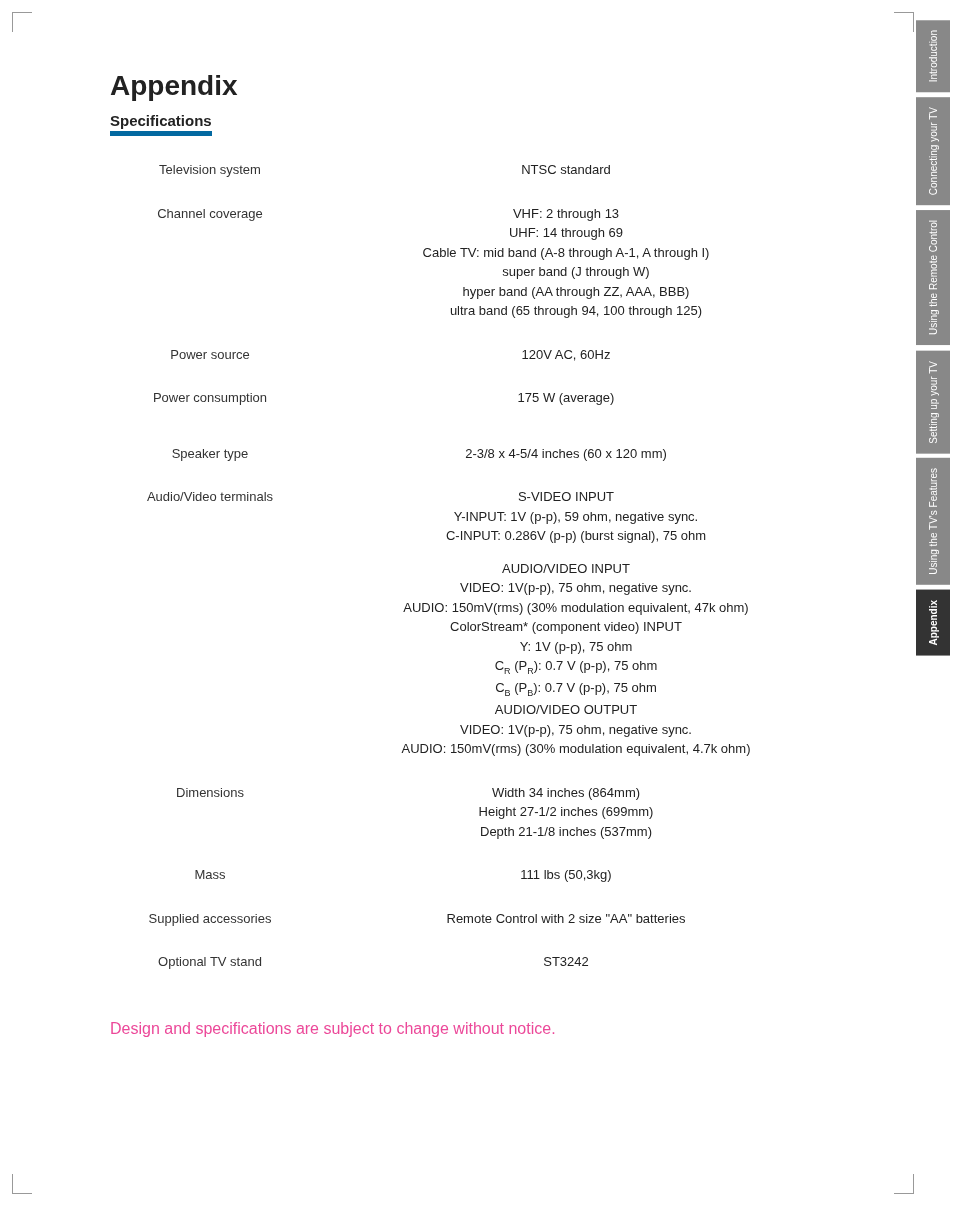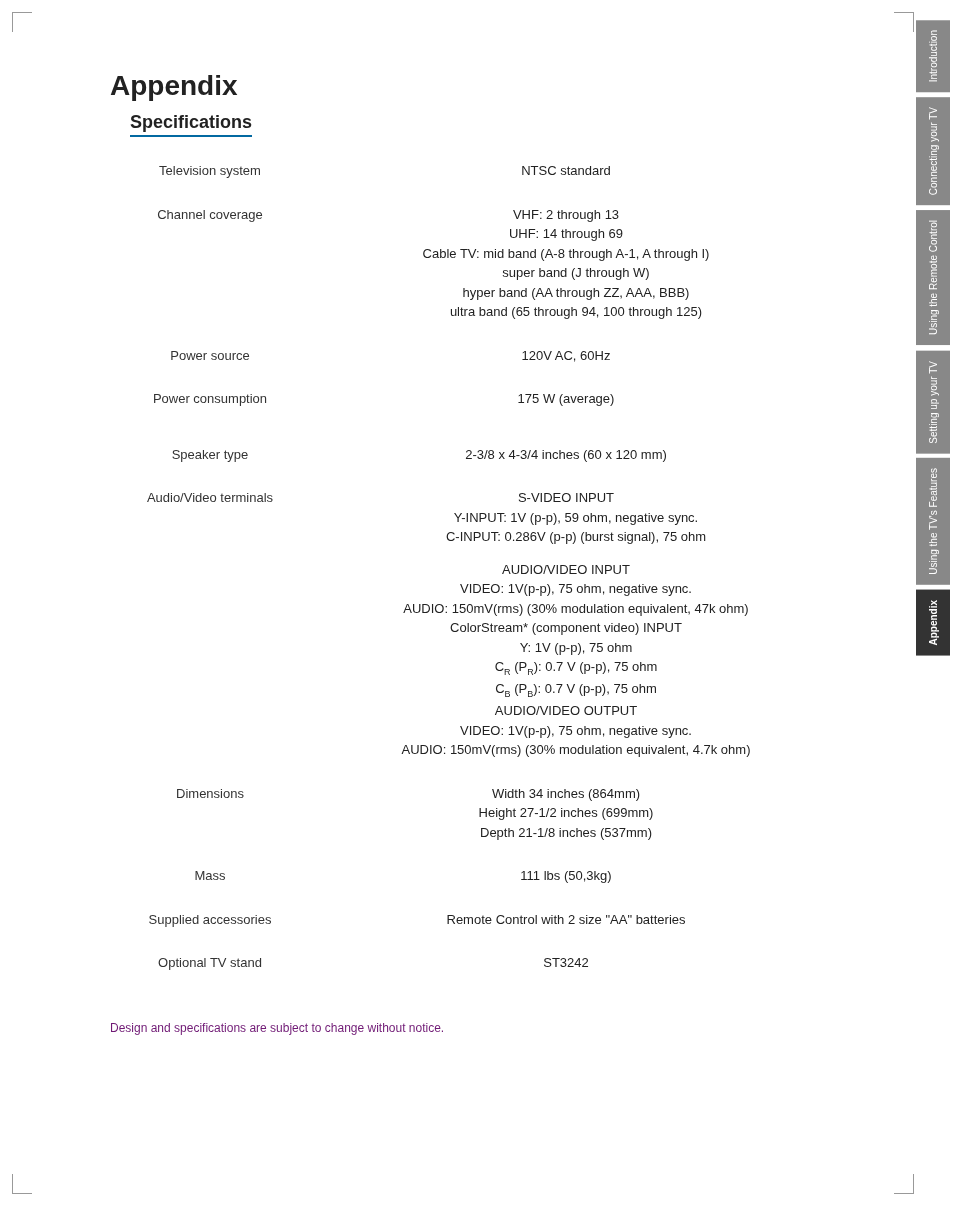--- a/index.html
+++ b/index.html
@@ -82,28 +82,27 @@
     }
 
     .page-title {
       font-size: 28px;
       font-weight: bold;
       color: #222;
       margin-bottom: 10px;
     }
 
     .section-title {
-      font-size: 18px;
+      font-size: 15px;
       font-weight: bold;
       color: #222;
       margin-bottom: 18px;
-      border-bottom: 2px solid #0369a1;
+      border-bottom: 5px solid #0369a1;
       padding-bottom: 2px;
       display: inline-block;
-      margin-left: 20px;
     }
 
     .spec-table {
       width: 100%;
       border-collapse: collapse;
       margin-bottom: 30px;
     }
 
     .spec-table tr {
       vertical-align: top;
@@ -121,22 +120,22 @@
       min-width: 180px;
       color: #333;
       padding-right: 20px;
     }
 
     .spec-value {
       color: #222;
     }
 
     .footnote {
-      font-size: 12px;
-      color: #701a75;
+      font-size: 16px;
+      color: #ec4899;
       margin-top: 20px;
       margin-bottom: 30px;
     }
 
     .page-number {
       text-align: center;
       font-size: 12px;
       color: #333;
       margin-top: 30px;
     }
@@ -204,21 +203,21 @@
             <td class="spec-value">175 W (average)</td>
           </tr>
           <tr>
             <td colspan="2" style="height: 6px;"></td>
           </tr>
           <tr>
             <td colspan="2" style="height: 6px;"></td>
           </tr>
           <tr>
             <td class="spec-label">Speaker type</td>
-            <td class="spec-value">2-3/8 x 4-3/4 inches (60 x 120 mm)</td>
+            <td class="spec-value">2-3/8 x 4-5/4 inches (60 x 120 mm)</td>
           </tr>
           <tr>
             <td colspan="2" style="height: 6px;"></td>
           </tr>
           <tr>
             <td class="spec-label">Audio/Video terminals</td>
             <td class="spec-value">
               <span style="display: block; padding-left: 0px;">S-VIDEO INPUT</span>
               <span style="display: block; padding-left: 20px;">Y-INPUT: 1V (p-p), 59 ohm, negative sync.</span>
               <span style="display: block; padding-left: 20px;">C-INPUT: 0.286V (p-p) (burst signal), 75 ohm</span>

